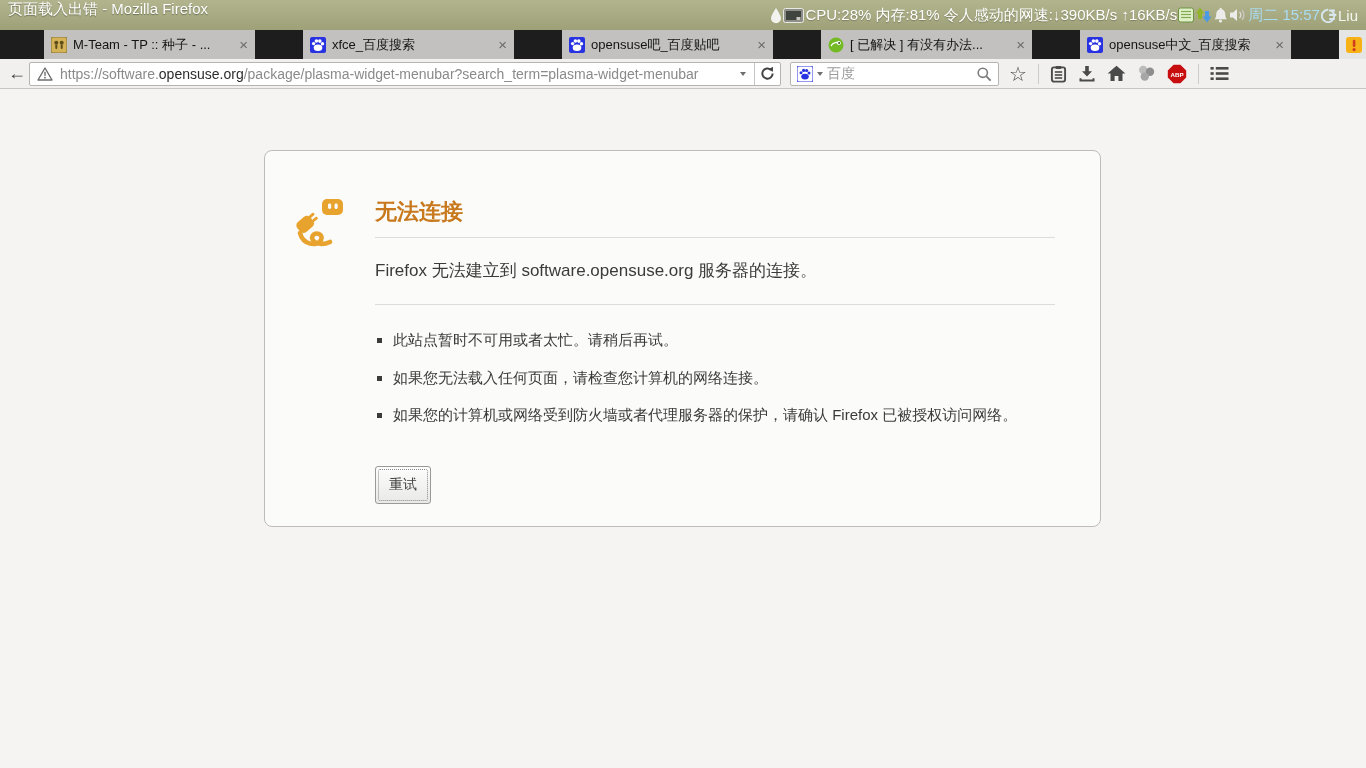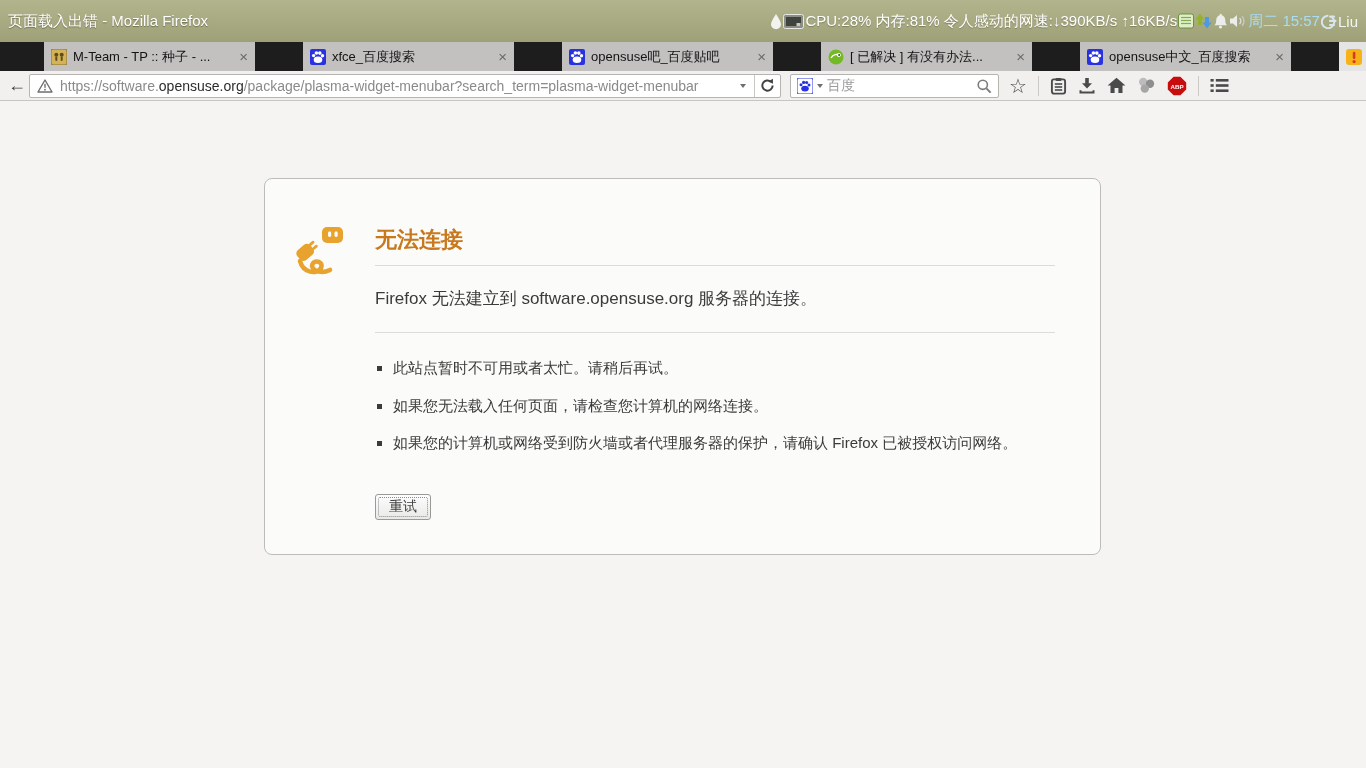--- a/index.html
+++ b/index.html
@@ -1,21 +1,21 @@
 <!DOCTYPE html>
 <html><head>
 <meta charset="utf-8">
 <style>
   * { margin:0; padding:0; box-sizing:border-box; }
   html,body { width:1366px; height:768px; overflow:hidden; }
   body { font-family:"Liberation Sans","DejaVu Sans",sans-serif; background:#f5f4f2; }
   .screen { width:1366px; height:768px; display:flex; flex-direction:column; }
 
   
-  .panel { height:42px; background:linear-gradient(#b2b48d,#9ea178); display:flex; align-items:center; color:#fff; flex:none; }
+  .panel { height:30px; background:linear-gradient(#b2b48d,#9ea178); display:flex; color:#fff; flex:none; }
   .panel-title { padding-left:8px; font-size:15px; text-shadow:0 1px 1px rgba(0,0,0,.35); white-space:nowrap; }
   .panel-right { margin-left:auto; display:flex; align-items:center; gap:1px; padding-right:8px; }
   .panel-stats { font-size:15px; white-space:nowrap; text-shadow:0 1px 1px rgba(0,0,0,.25); }
   .panel-clock { font-size:15px; color:#aadcf2; white-space:nowrap; }
   .panel-user { font-size:15px; color:#f4f6f0; }
   .picon { display:inline-flex; align-items:center; }
 
   
   .tabbar { height:29px; background:#1d1d1d; display:flex; align-items:stretch; flex:none; }
   .tab { width:211px; margin-right:4px; background:#c2c1c0; display:flex; align-items:center; padding:0 7px; cursor:default; flex:none;margin-left:44px; }
@@ -35,28 +35,28 @@
   .url-caret-box { padding:0 8px; align-self:stretch; display:flex; align-items:center; }
   .reload-btn { width:26px; align-self:stretch; border-left:1px solid #c9c7c4; display:flex; align-items:center; justify-content:center; }
   .searchbar { width:209px; height:24px; background:#fff; border:1px solid #b6b4b1; border-radius:2px; display:flex; align-items:center; padding:0 6px; margin-left:9px; flex:none; gap:4px; }
   .search-placeholder { font-size:14px; color:#9b9b9b; flex:1; white-space:nowrap; overflow:hidden; }
   .tool-icons { display:flex; align-items:center; margin-left:10px; gap:11px; }
   .vdiv { width:1px; height:20px; background:#ccc9c6; }
   .star-glyph { font-size:20px; color:#4a4a4a; line-height:1; }
 
   
   .content { flex:1; background:#f5f4f2; position:relative; }
-  .error-card { position:absolute; left:264px; top:77px; width:837px; height:377px; background:#fbfbf9; border:1px solid #bdbcba; border-radius:8px; }
+  .error-card { position:absolute; left:264px; top:61px; width:837px; height:377px; background:#fbfbf9; border:1px solid #bdbcba; border-radius:8px; }
   .error-icon { position:absolute; left:25px; top:44px; }
   .error-col { position:absolute; left:110px; right:45px; top:46px; }
   .error-title { font-size:22px; font-weight:bold; color:#c8791d; padding-bottom:10px; border-bottom:1px solid #dddcda; }
   .error-desc { font-size:17px; color:#3b3b3b; padding:21px 0 22px 0; border-bottom:1px solid #dddcda; }
   .error-list { margin:24px 0 0 18px; max-width:640px; list-style-type:square; color:#3b3b3b; }
   .error-list li { font-size:15px; margin-bottom:15px; line-height:1.5; }
-  .retry { margin-top:24px; background:linear-gradient(#fdfdfd,#e9e9e7); border:1px solid #9b9995; border-radius:3px; padding:3px 13px; font-size:14px; color:#3d3d3d; font-family:inherit; position:relative; cursor:pointer; }
+  .retry { margin-top:24px; background:linear-gradient(#fdfdfd,#e9e9e7); border:1px solid #9b9995; border-radius:3px; padding:9px 13px; font-size:14px; color:#3d3d3d; font-family:inherit; position:relative; cursor:pointer; }
   .retry::after { content:""; position:absolute; inset:2px; border:1px dotted #8b8b8b; border-radius:2px; pointer-events:none; }
 </style>
 </head>
 <body>
 
 <div class="screen">
 
   <header class="panel">
     <span class="panel-title">页面载入出错 - Mozilla Firefox</span>
     <div class="panel-right">

